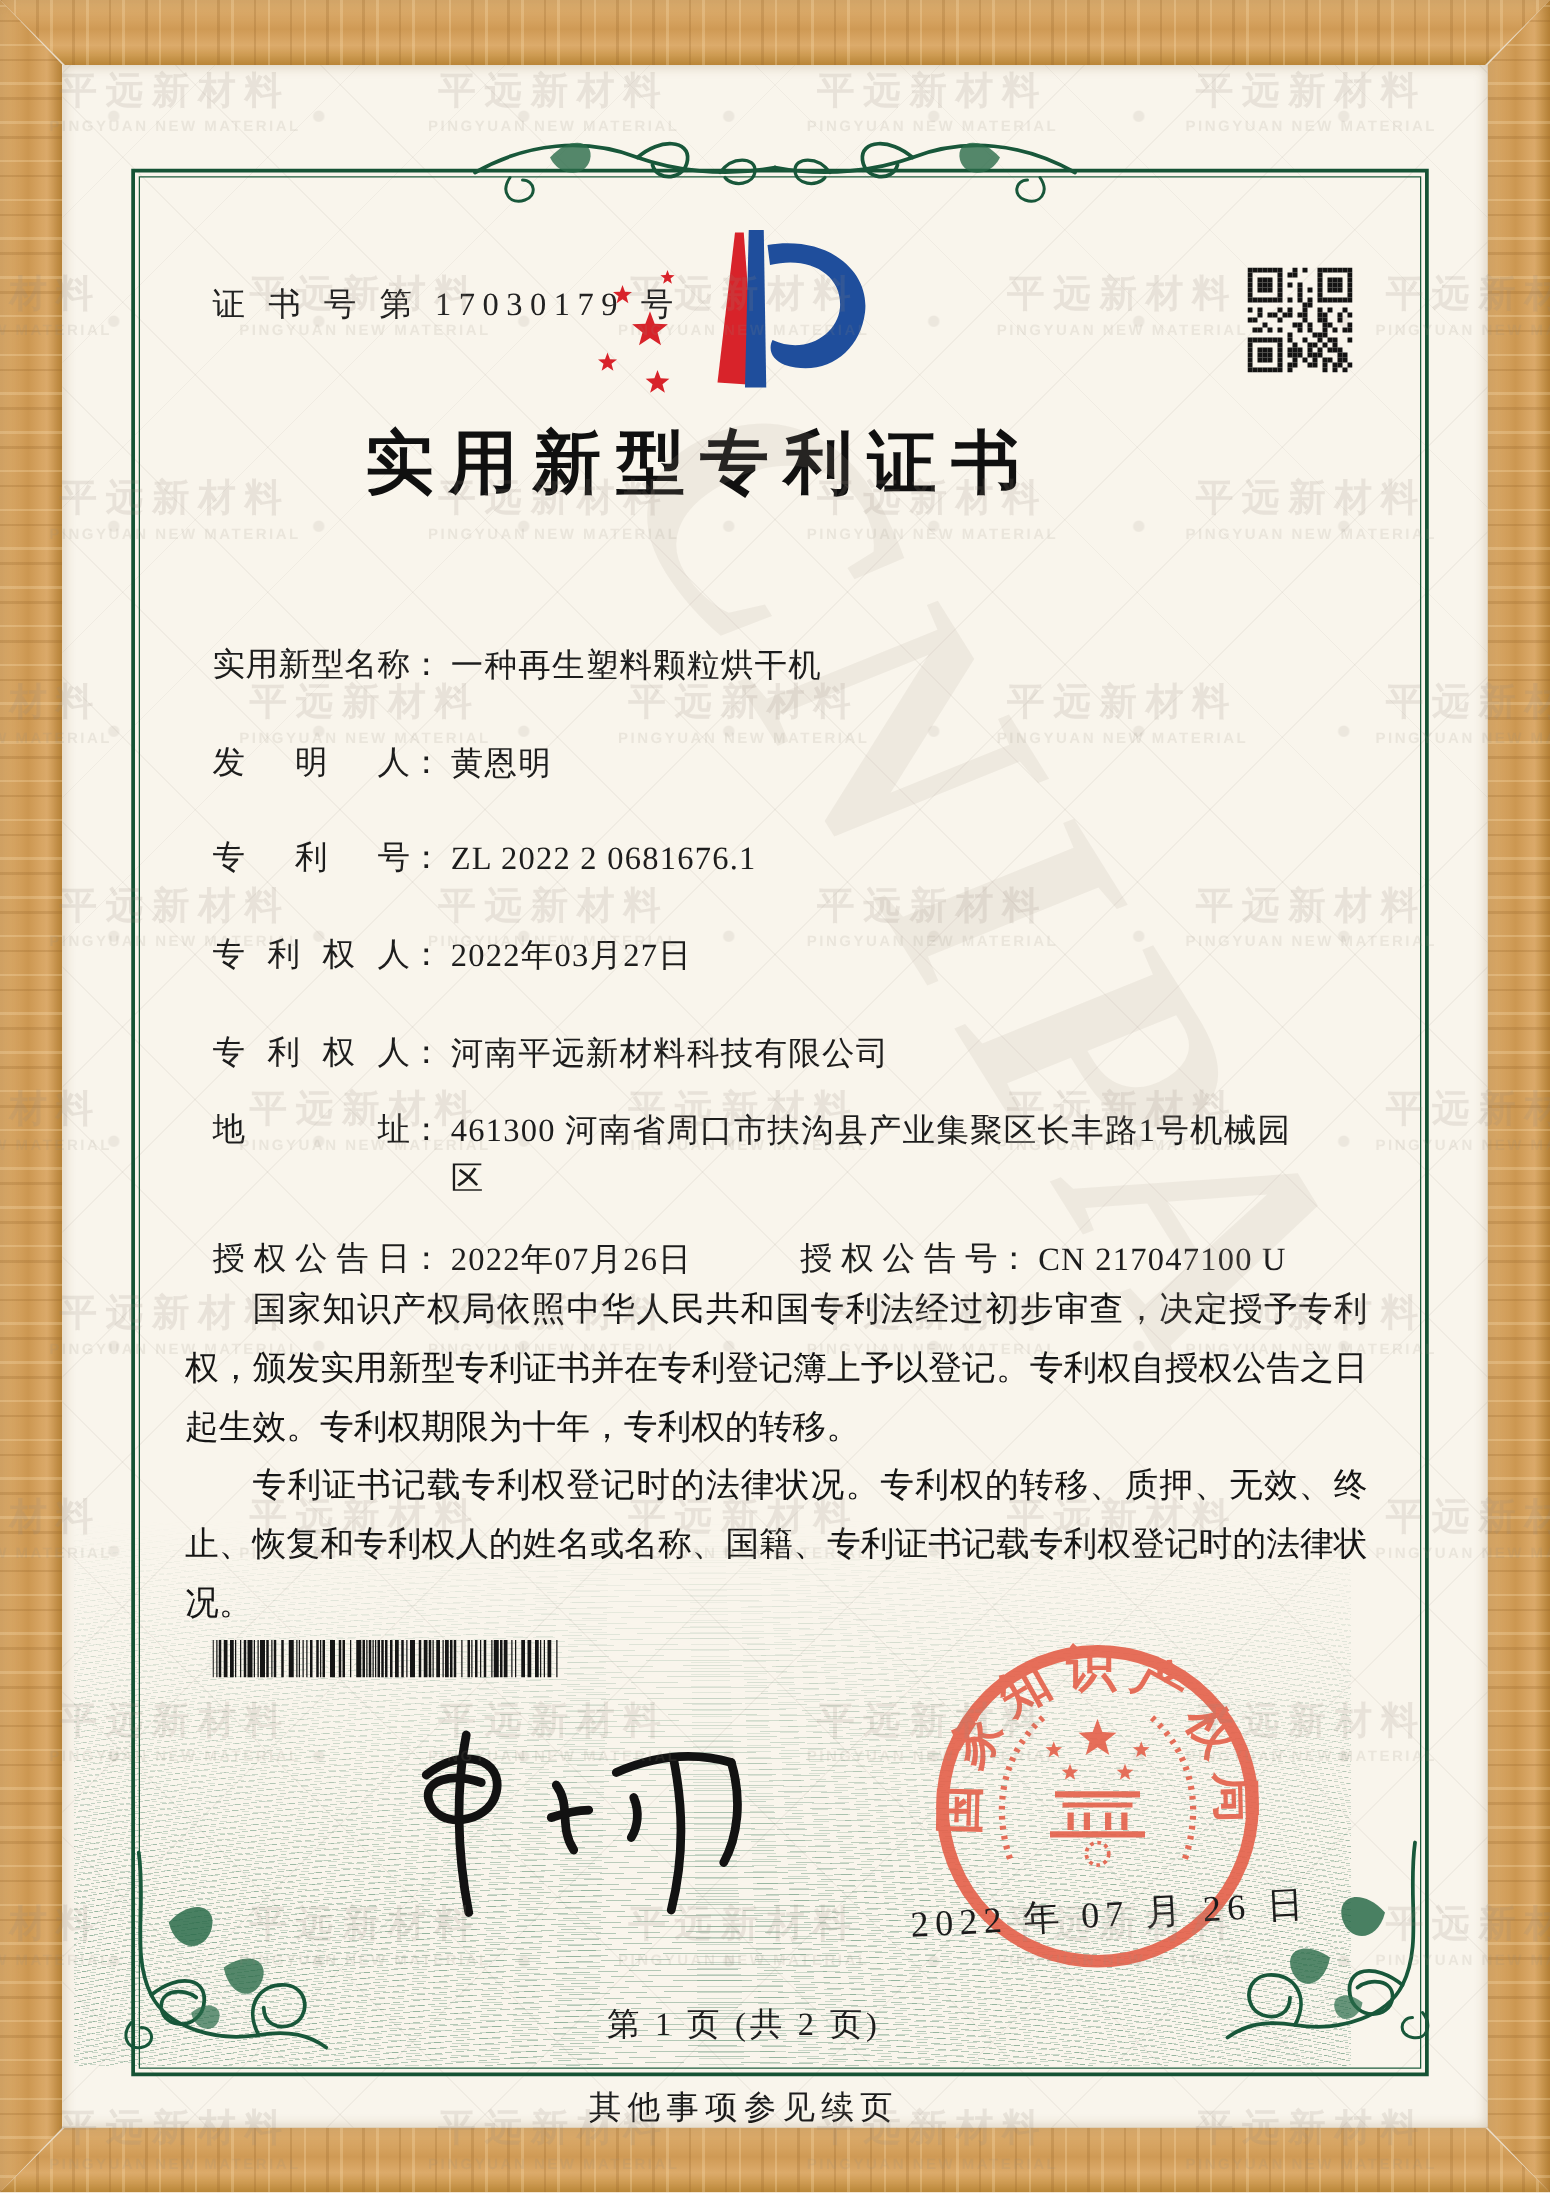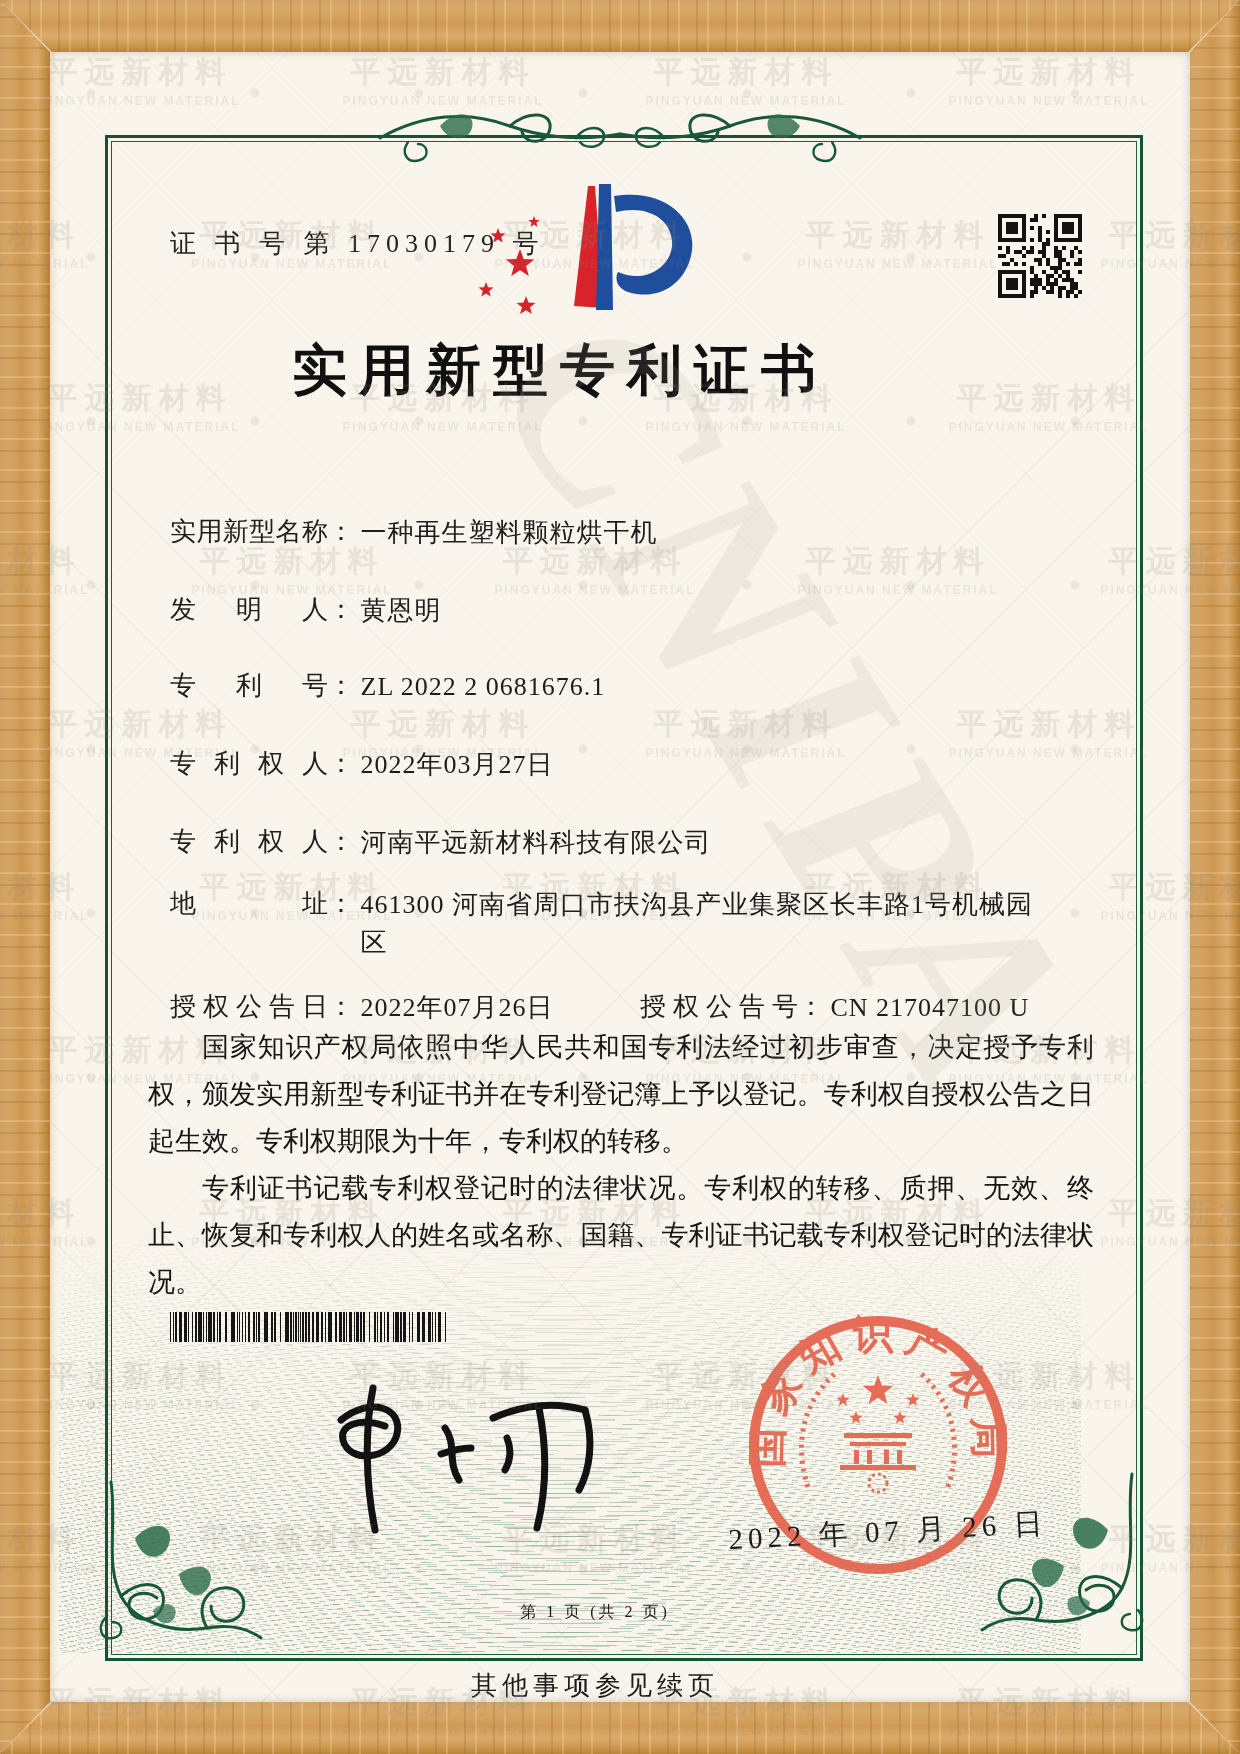--- a/index.html
+++ b/index.html
@@ -62,21 +62,21 @@
 
   .barcode{position:absolute;left:170px;top:1312px;}
   .sigblock{position:absolute;left:168px;top:1406px;font-family:"Liberation Sans","DejaVu Sans",sans-serif;
      font-size:30px;color:#222;line-height:52px;letter-spacing:3px;}
   .sigsvg{position:absolute;left:295px;top:1378px;}
 
   .seal{position:absolute;left:738px;top:1305px;opacity:.9;}
   .sealdate{position:absolute;left:728px;top:1512px;width:320px;text-align:center;font-size:29px;
      letter-spacing:5px;color:#1b1b1b;transform:rotate(-3deg);}
 
-  .pageinfo{position:absolute;left:400px;top:1602px;width:390px;text-align:center;font-size:16px;
+  .pageinfo{position:absolute;left:400px;top:1602px;width:390px;text-align:center;font-size:26px;
      letter-spacing:3px;color:#1d1d1d;}
   .footnote{position:absolute;left:400px;top:1668px;width:390px;text-align:center;font-size:26px;
      letter-spacing:5px;color:#1b1b1b;}
 
   
   .wmlayer{position:absolute;inset:0;pointer-events:none;z-index:9;}
   .wm{position:absolute;width:280px;text-align:center;
       font-family:"Liberation Sans","DejaVu Sans",sans-serif;}
   .wm-cn{font-size:30px;font-weight:bold;letter-spacing:7px;color:rgba(148,138,126,.17);}
   .wm-en{font-size:12px;font-weight:bold;letter-spacing:2px;color:rgba(148,138,126,.15);margin-top:1px;}

